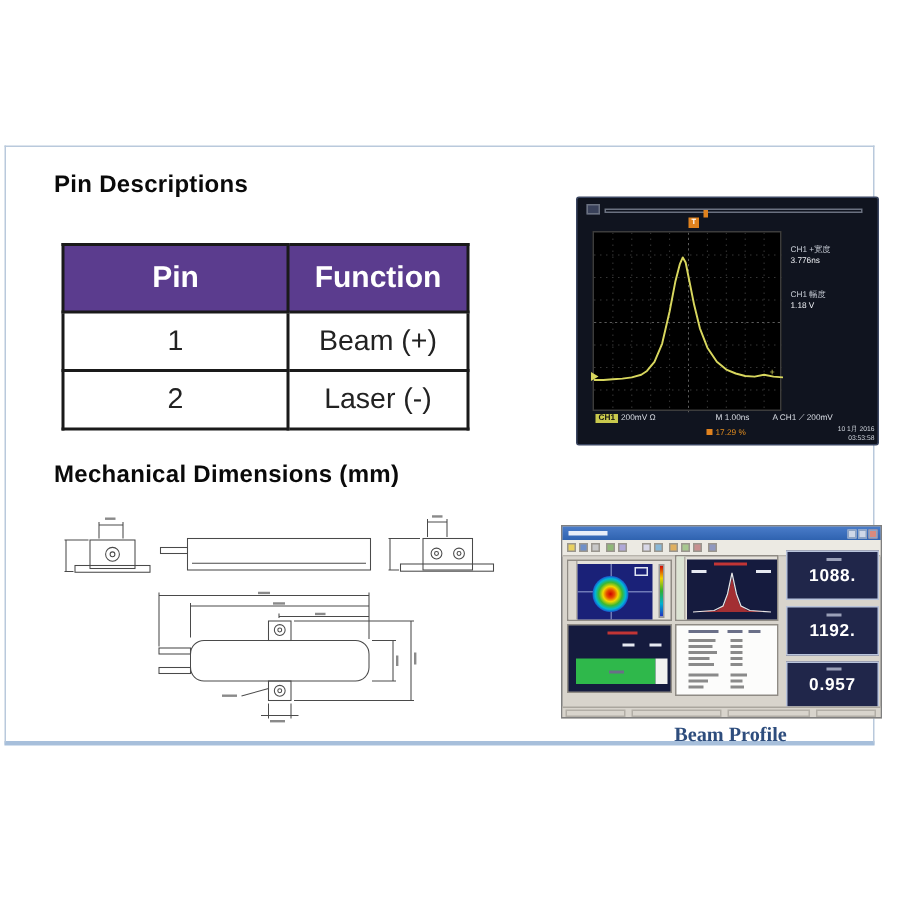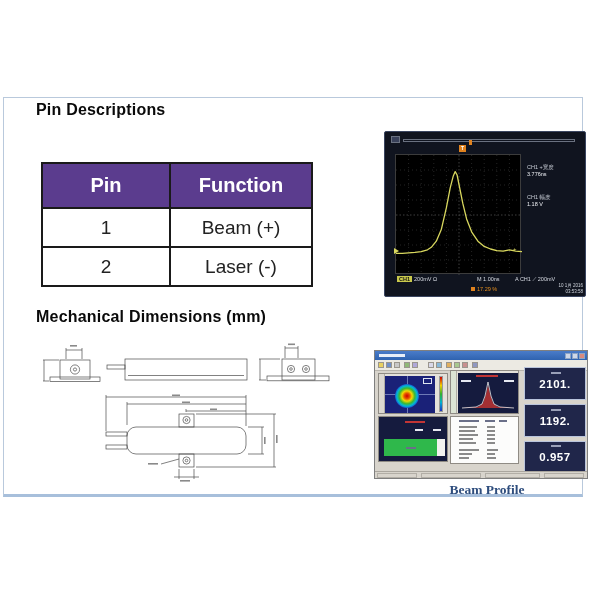--- a/index.html
+++ b/index.html
@@ -69,26 +69,26 @@
   .wtable { background:#fcfcfb; }
   .trow { position:absolute; height:1.5px; background:#8a8a8a; }
   .statusbar { position:absolute; left:0; right:0; bottom:0; height:7px; background:#d8d4cc; border-top:1px solid #aaa69e; }
   .sseg { position:absolute; top:1px; height:4.5px; border:1px solid #b2aea6; }
 </style>
 </head>
 <body>
 
 <div class="card">
 
-  <div class="abs h1" style="left:32px; top:3px;">Pin Descriptions</div>
+  <div class="abs h1" style="left:32px; top:17px;">Pin Descriptions</div>
 
   <table class="pin abs" style="left:37px; top:64px;">
     <tbody>
         <tr>
-      <th style="background:#5b3c8e; width:128px;">Pin</th>
+      <th style="background:#5b3c8e; width:150px;">Pin</th>
       <th style="background:#5b3c8e;">Function</th>
     </tr>
     <tr>
       <td>1</td>
       <td>Beam (+)</td>
     </tr>
     <tr>
       <td>2</td>
       <td>Laser (-)</td>
     </tr>
@@ -294,21 +294,21 @@
       <div class="trow" style="left:8px; top:32px; width:20px;"></div>
       <div class="trow" style="left:36px; top:32px; width:11px;"></div>
       <div class="trow" style="left:8px; top:36px; width:13px;"></div>
       <div class="trow" style="left:36px; top:36px; width:8px;"></div>
       <div class="trow" style="left:8px; top:40px; width:10px;"></div>
       <div class="trow" style="left:36px; top:40px; width:9px;"></div>
     </div>
 
     <div class="panel bigbox" style="left:149px; top:16px; width:62px; height:33px;">
       <div class="micro" style="left:26px; top:4px; width:10px;"></div>
-      <div class="num" style="margin-top:10px;">2101.</div>
+      <div class="num" style="margin-top:10px;">1088.</div>
     </div>
     <div class="panel bigbox" style="left:149px; top:53px; width:62px; height:33px;">
       <div class="micro" style="left:26px; top:4px; width:10px;"></div>
       <div class="num" style="margin-top:10px;">1192.</div>
     </div>
     <div class="panel bigbox" style="left:149px; top:90px; width:62px; height:31px;">
       <div class="micro" style="left:26px; top:3px; width:10px;"></div>
       <div class="num" style="margin-top:9px;">0.957</div>
     </div>
 

